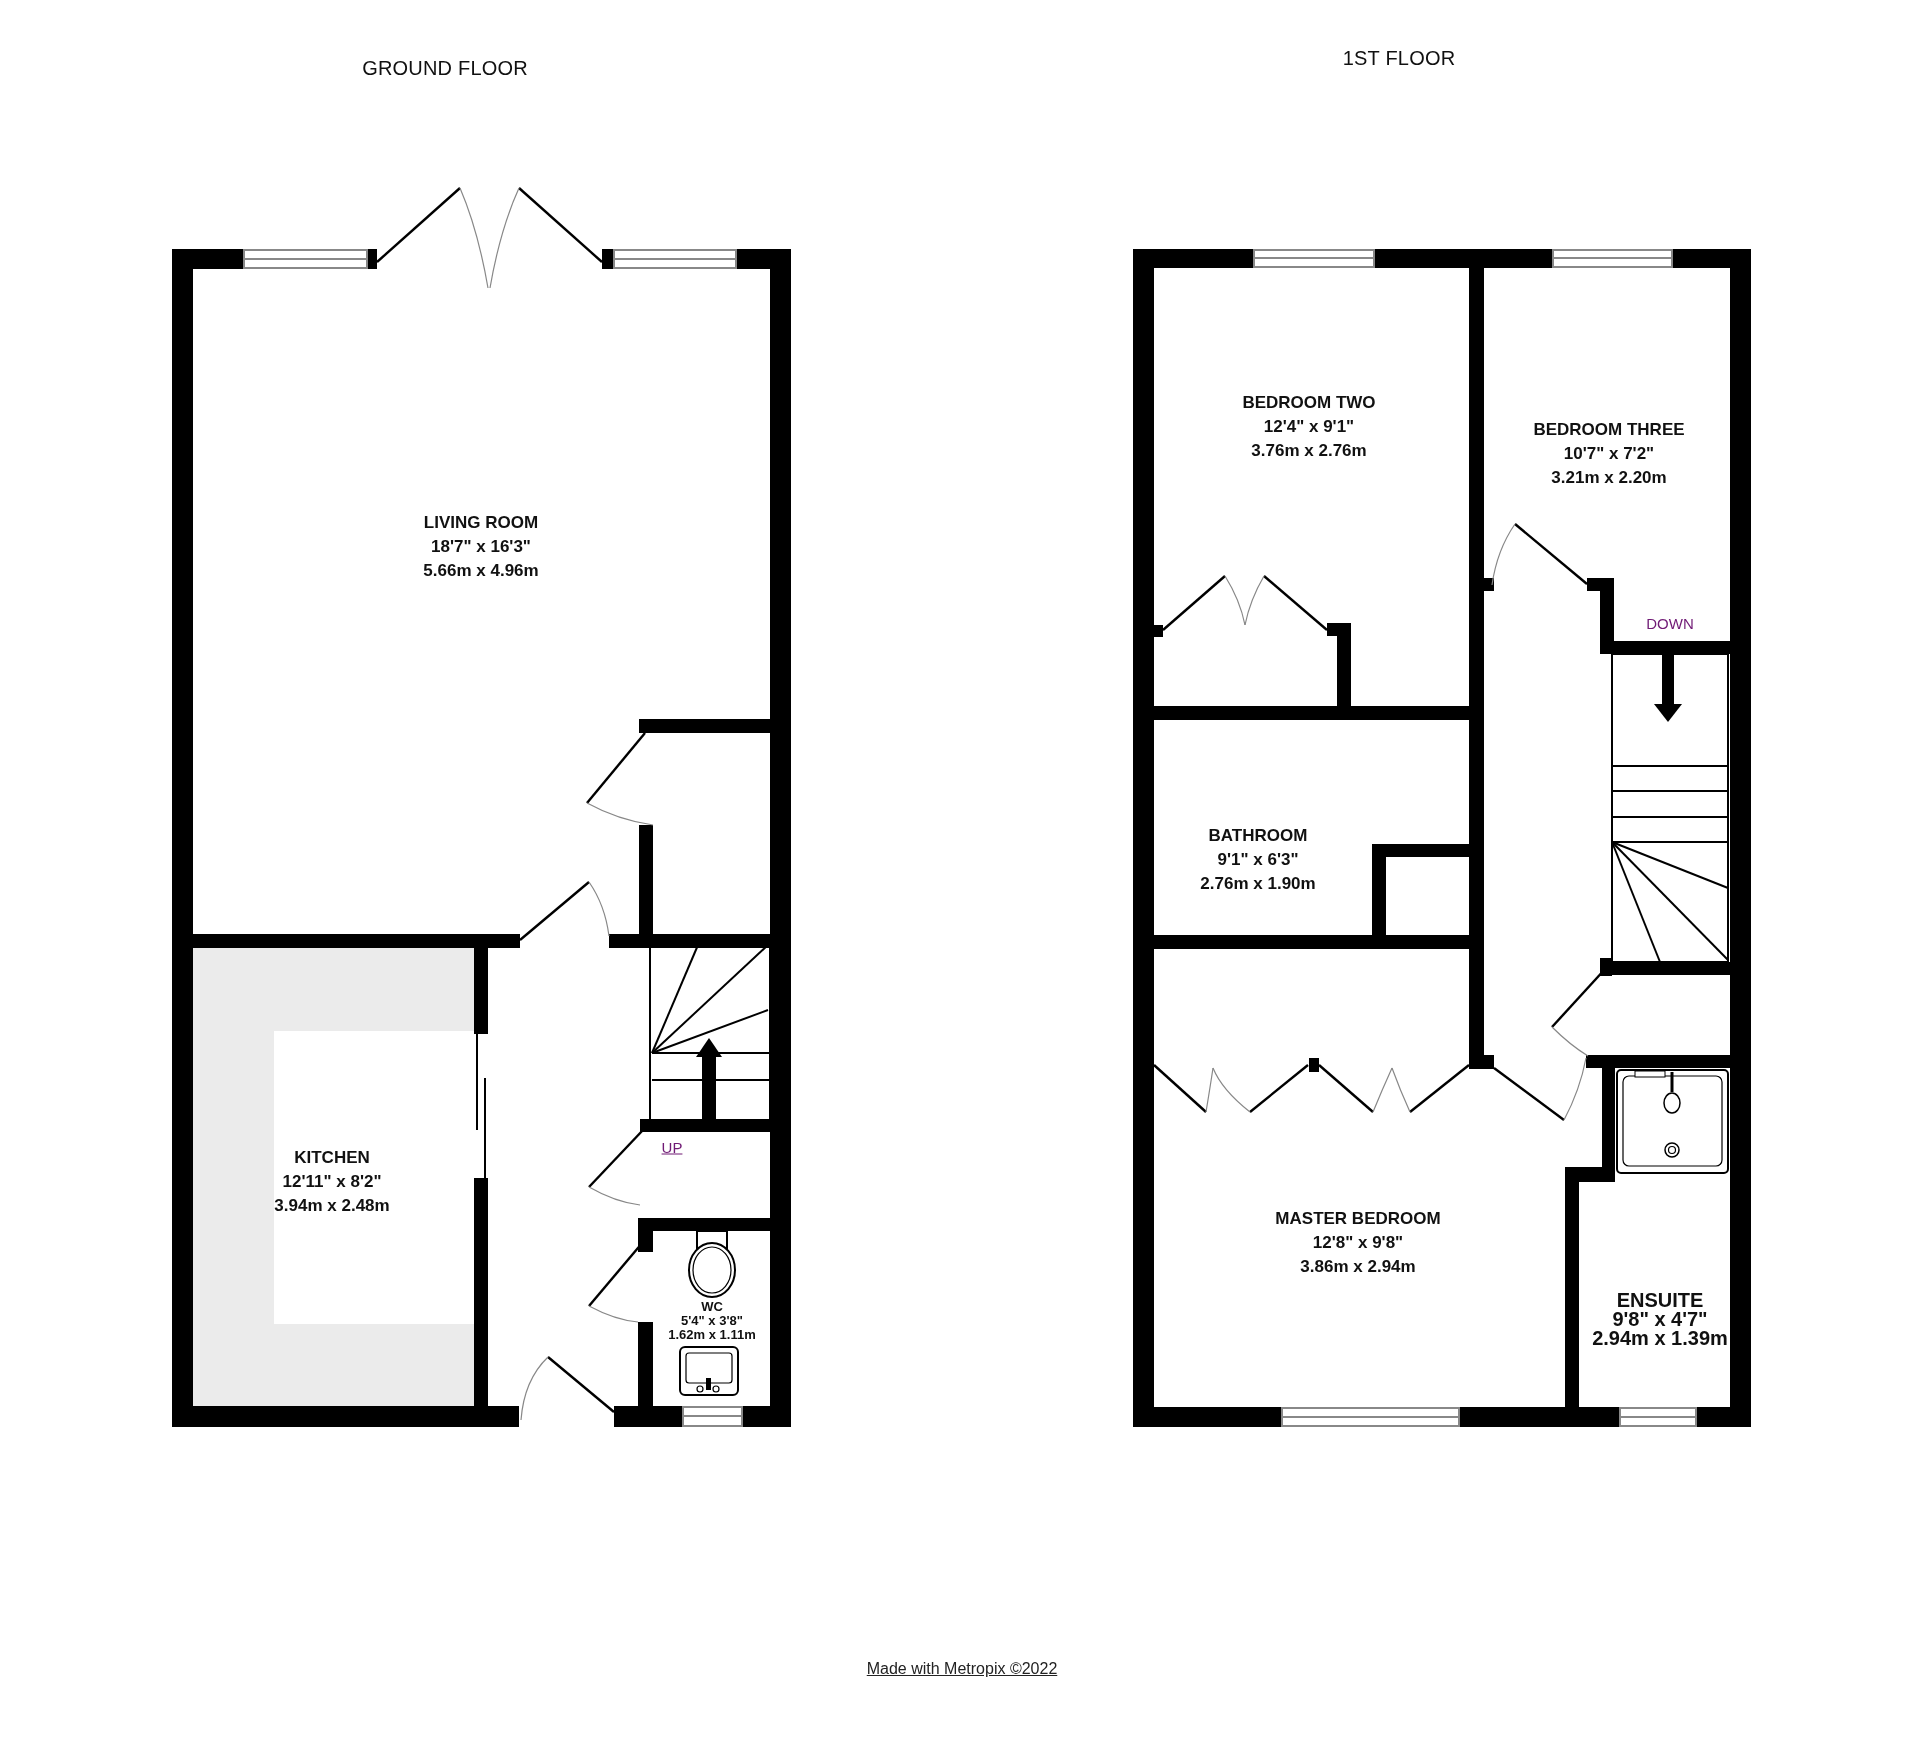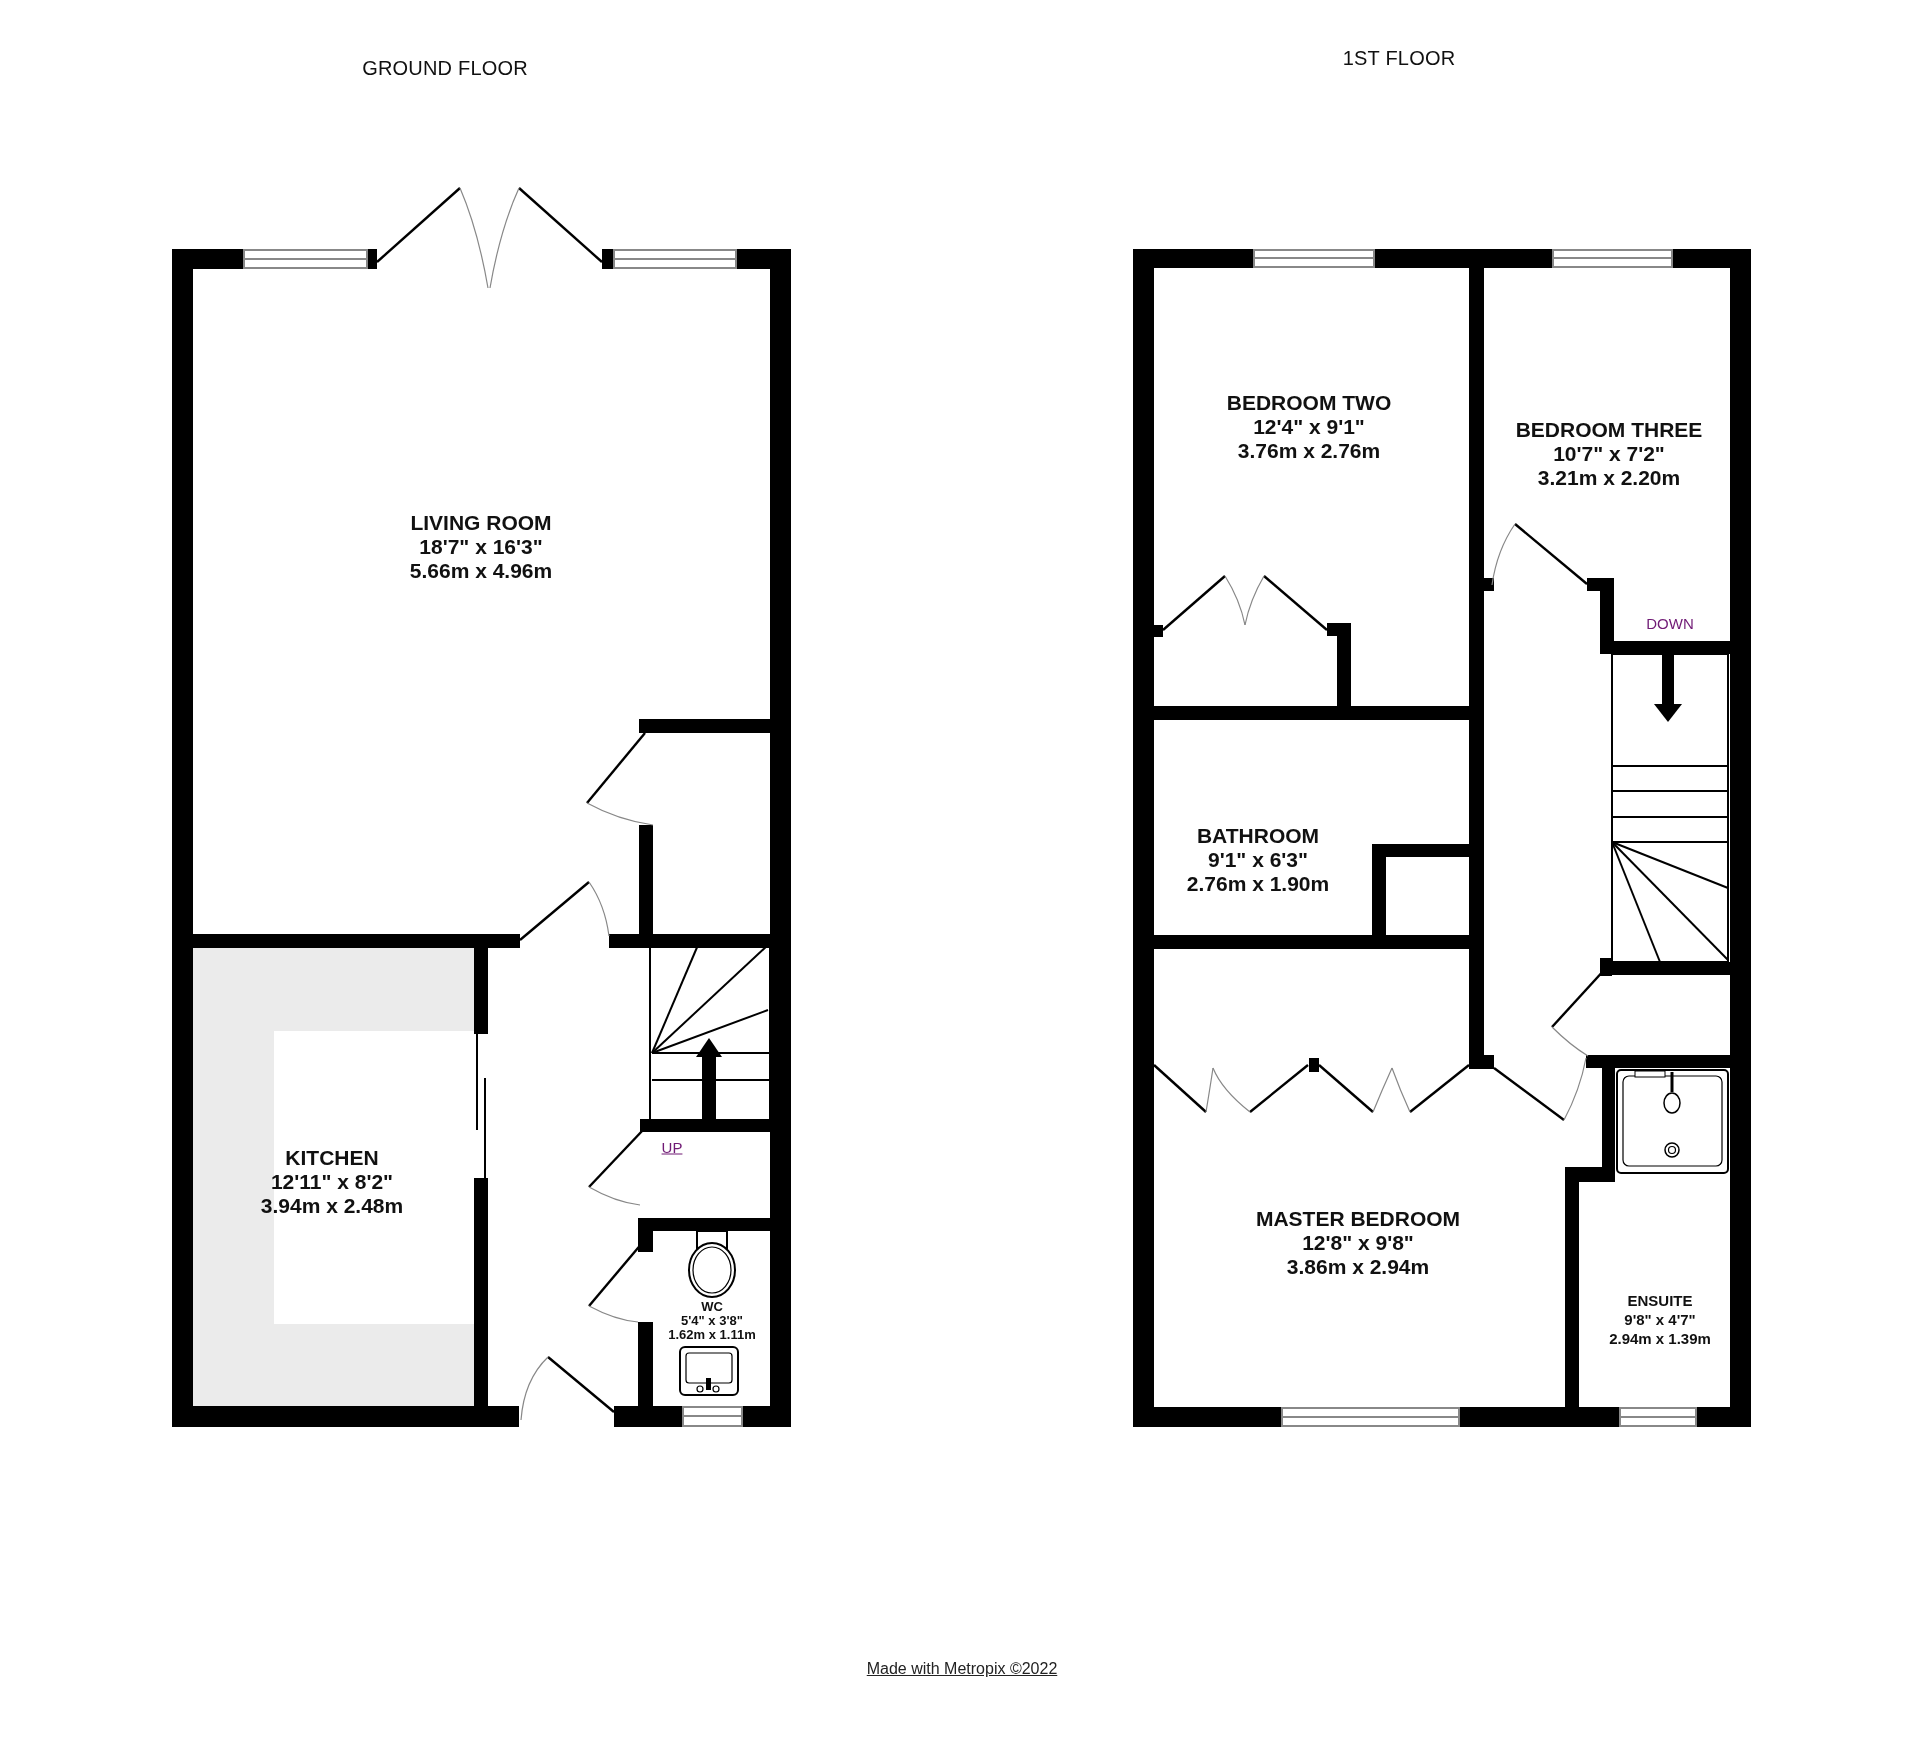--- a/index.html
+++ b/index.html
@@ -1,21 +1,21 @@
 <!DOCTYPE html>
 <html><head>
 <meta charset="utf-8">
 <style>
   html, body { margin:0; padding:0; background:#ffffff; }
   body { width:1920px; height:1750px; position:relative; overflow:hidden; font-family:"Liberation Sans", sans-serif; }
   #plan { position:absolute; left:0; top:0; width:1920px; height:1750px; }
   .label { position:absolute; transform:translate(-50%,-50%); text-align:center; color:#111; white-space:nowrap; }
   .floor-title { font-family:"Liberation Sans", sans-serif; font-size:20px; color:#111; letter-spacing:0.2px; }
-  .room { font-weight:bold; font-size:21px; line-height:24px; }
-  .room.small { font-size:15px; line-height:19px; }
+  .room { font-weight:bold; font-size:17px; line-height:24px; }
+  .room.small { font-size:20px; line-height:19px; }
   .room.tiny { font-size:13px; line-height:14px; }
   .room .dims { display:block; }
   .stair-label { font-size:15px; color:#701a75; }
   .footer { font-size:16px; color:#222;text-decoration:underline; }
   .wall { fill:#000; }
   .win-frame { fill:#fff; stroke:#888; stroke-width:2; }
   .win-line { stroke:#888; stroke-width:2; }
   .door-leaf { stroke:#000; stroke-width:2.4; fill:none; }
   .door-arc { stroke:#888; stroke-width:1.2; fill:none; }
   .stair-line { stroke:#000; stroke-width:2; fill:none; }

